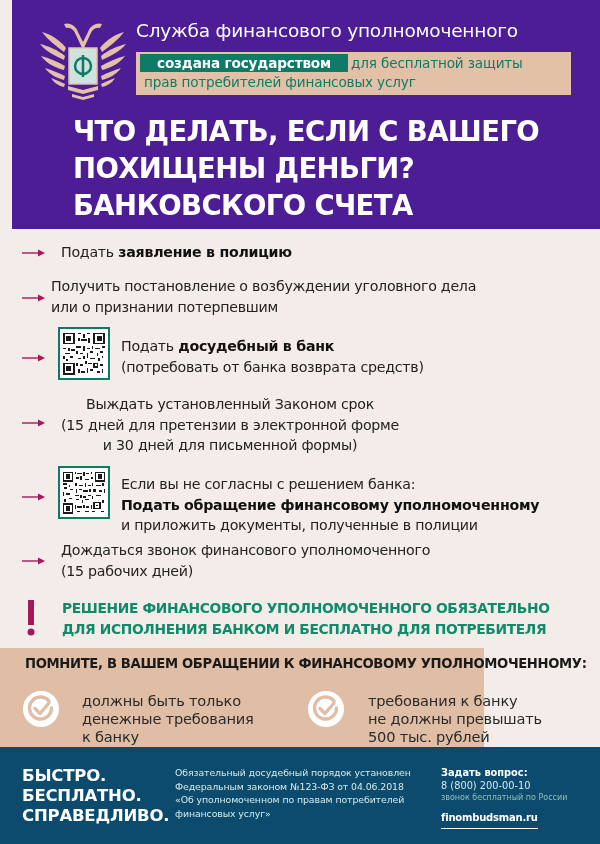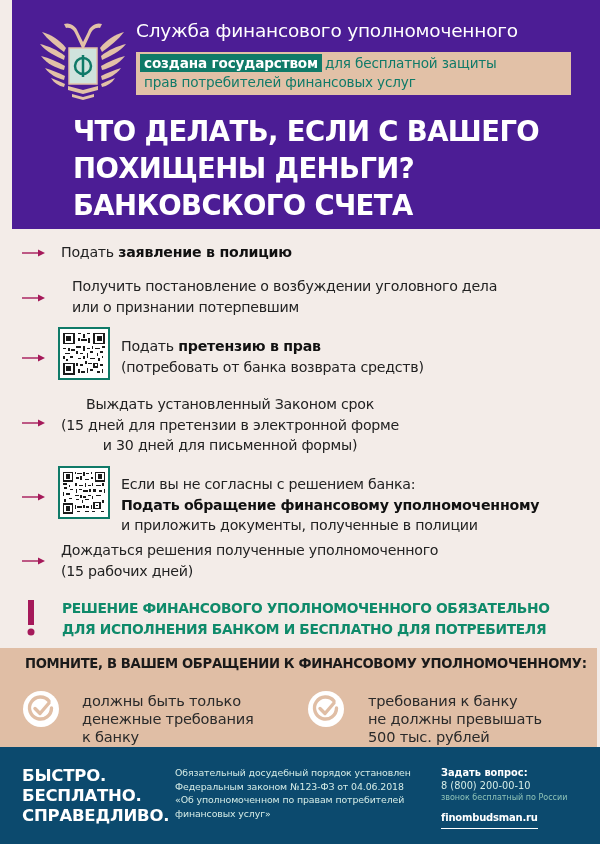--- a/index.html
+++ b/index.html
@@ -4,32 +4,32 @@
 <style>
   * { box-sizing: border-box; margin: 0; padding: 0; }
   html, body { width: 600px; height: 844px; overflow: hidden; }
   body { font-family: "DejaVu Sans", sans-serif; background: #f3ece8; position: relative; color: #1e1e1e; }
 
   .header { position: absolute; left: 12px; top: 0; width: 600px; height: 229px; background: #4c1d95; }
   .logo { position: absolute; left: 26px; top: 18px; width: 90px; height: 84px; }
   .org-name { position: absolute; left: 124px; top: 20px; font-size: 18.5px; color: #ffffff; letter-spacing: -0.2px; white-space: nowrap; }
   .tagline-box { position: absolute; left: 124px; top: 52px; width: 435px; height: 43px; background: #e2c1a7; padding: 2px 6px 0 4px; }
   .tagline-line { font-size: 13.6px; line-height: 19px; color: #0f7a68; white-space: nowrap; letter-spacing: -0.15px; }
-  .tagline-hl { display: inline-block; background: #0f7a68; color: #ffffff; font-weight: bold; padding: 0 4px; line-height: 18px; margin-right: 3px; }
+  .tagline-hl { display: inline-block; background: #0f7a68; color: #ffffff; font-weight: bold; padding: 0 17px; line-height: 18px; margin-right: 3px; }
   .title { position: absolute; left: 61px; top: 113px; width: 520px; font-size: 27.5px; font-weight: bold; color: #ffffff; line-height: 37px; letter-spacing: -0.6px; }
   .arrow { position: absolute; left: 22px; width: 24px; height: 10px; }
   .step-text { position: absolute; font-size: 14.2px; line-height: 20.5px; color: #222; white-space: nowrap; letter-spacing: -0.25px; }
   .step-text b { font-weight: bold; color: #111; }
   .qr { position: absolute; left: 58px; width: 52px; height: 53px; border: 2px solid #0f7a68; background: #fff; padding: 3px; }
   .qr svg { width: 100%; height: 100%; display: block; }
 
   .notice-mark { position: absolute; left: 26px; top: 600px; width: 10px; height: 36px; }
   .notice { position: absolute; left: 62px; top: 598px; font-size: 13.8px; font-weight: bold; color: #0f8a6a; line-height: 21px; letter-spacing: -0.35px; white-space: nowrap; }
 
-  .remember { position: absolute; left: 0; top: 648px; width: 597px; height: 99px; background: #e0bea5; }
+  .remember { position: absolute; left: 0; top: 648px; width: 484px; height: 99px; background: #e0bea5; }
   .remember-title { position: absolute; left: 25px; top: 8px; font-size: 13.2px; font-weight: bold; color: #1a1a1a; letter-spacing: -0.35px; white-space: nowrap; }
   .check { position: absolute; width: 38px; height: 38px; }
   .remember-text { position: absolute; font-size: 14.6px; line-height: 18px; color: #2a2a2a; white-space: nowrap; letter-spacing: -0.2px; }
 
   .footer { position: absolute; left: 0; top: 747px; width: 600px; height: 118px; background: #0c4a6e; }
   .slogan { position: absolute; left: 22px; top: 19px; font-size: 16.5px; font-weight: bold; color: #ffffff; line-height: 20px; letter-spacing: -0.2px; }
   .legal { position: absolute; left: 175px; top: 19px; font-size: 9.4px; line-height: 13.6px; color: #d5ece6; white-space: nowrap; letter-spacing: -0.1px; }
   .contact { position: absolute; left: 441px; top: 19px; }
   .ask { font-size: 9.8px; font-weight: bold; color: #fff; line-height: 13px; }
   .phone { font-size: 9.8px; color: #d5ece6; line-height: 13px; }
@@ -100,21 +100,21 @@
       </svg>
     <div class="step-text" style="left:61px; top:242px;">
       <span>Подать </span><b>заявление в полицию</b>
     </div>
   </div>
 
   <div>
     <svg class="arrow" style="top:293px">
         <use href="#arr"></use>
       </svg>
-    <div class="step-text" style="left:72px; top:276px;">
+    <div class="step-text" style="left:51px; top:276px;">
       <div>Получить постановление о возбуждении уголовного дела</div>
       <div>или о признании потерпевшим</div>
     </div>
   </div>
 
   <div>
     <svg class="arrow" style="top:353px">
         <use href="#arr"></use>
       </svg>
     <div class="qr" style="top:327px;">
@@ -169,21 +169,21 @@
           <rect x="9" y="22" width="1" height="2"></rect>
             <rect x="11" y="23" width="2" height="1"></rect>
             <rect x="14" y="21" width="1" height="3"></rect>
             <rect x="16" y="22" width="2" height="1"></rect>
             <rect x="20" y="23" width="2" height="1"></rect>
             <rect x="23" y="22" width="1" height="2"></rect>
         </g>
       </svg>
     </div>
     <div class="step-text" style="left:121px; top:336px;">
-      <div><span>Подать </span><b>претензию в прав</b></div>
+      <div><span>Подать </span><b>досудебный в банк</b></div>
       <div>(потребовать от банка возврата средств)</div>
     </div>
   </div>
 
   <div>
     <svg class="arrow" style="top:418px">
         <use href="#arr"></use>
       </svg>
     <div class="step-text" style="left:61px; top:394px;text-align:center;">
       <div>Выждать установленный Законом срок</div>
@@ -269,21 +269,21 @@
       <div><b>Подать обращение финансовому уполномоченному</b></div>
       <div>и приложить документы, полученные в полиции</div>
     </div>
   </div>
 
   <div>
     <svg class="arrow" style="top:556px">
         <use href="#arr"></use>
       </svg>
     <div class="step-text" style="left:61px; top:540px;">
-      <div>Дождаться решения полученные уполномоченного</div>
+      <div>Дождаться звонок финансового уполномоченного</div>
       <div>(15 рабочих дней)</div>
     </div>
   </div>
 </div>
 
 <svg class="notice-mark" viewBox="0 0 10 36">
   <rect x="2" y="0" width="6" height="25" fill="#a5195a"></rect>
   <circle cx="5" cy="32" r="3.5" fill="#a5195a"></circle>
 </svg>
 <div class="notice">

